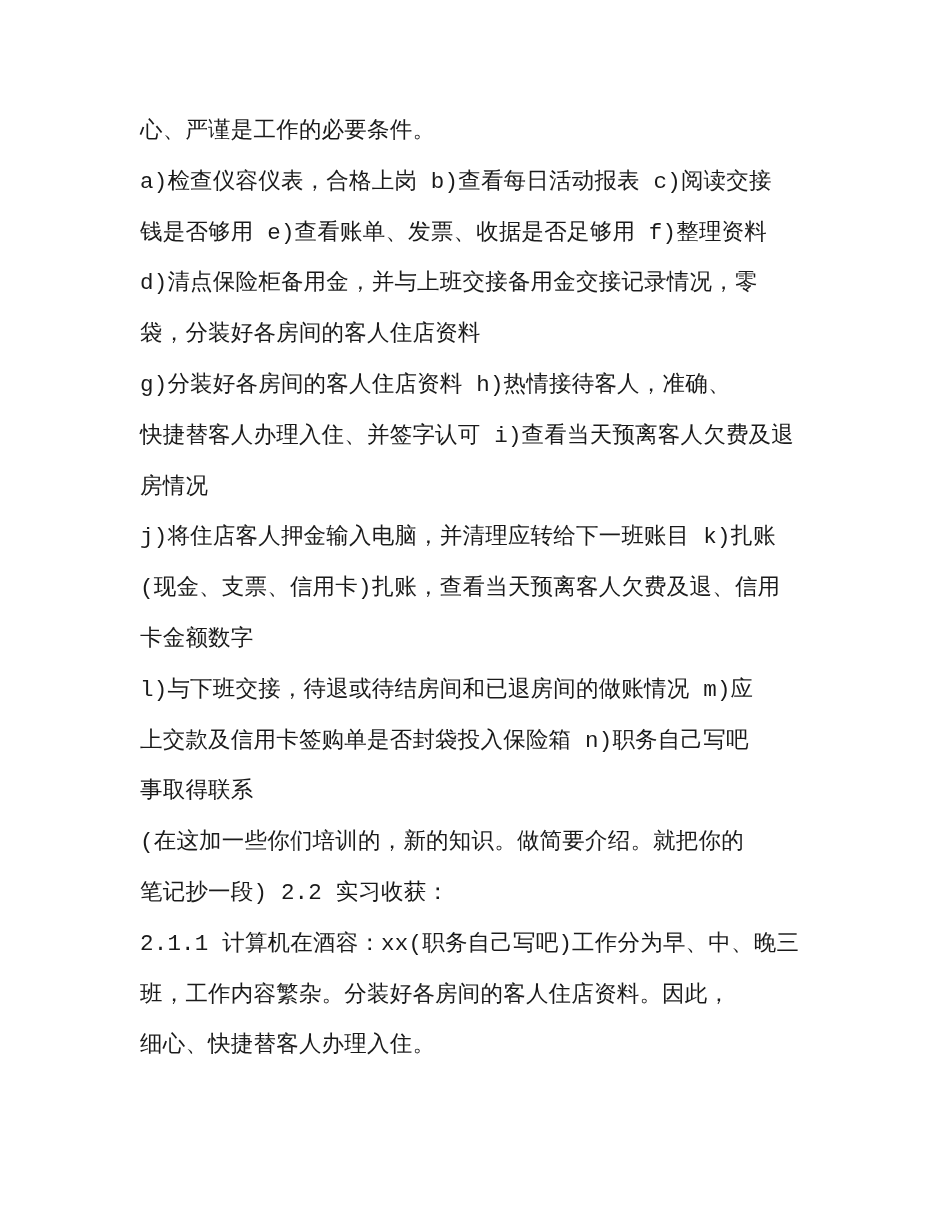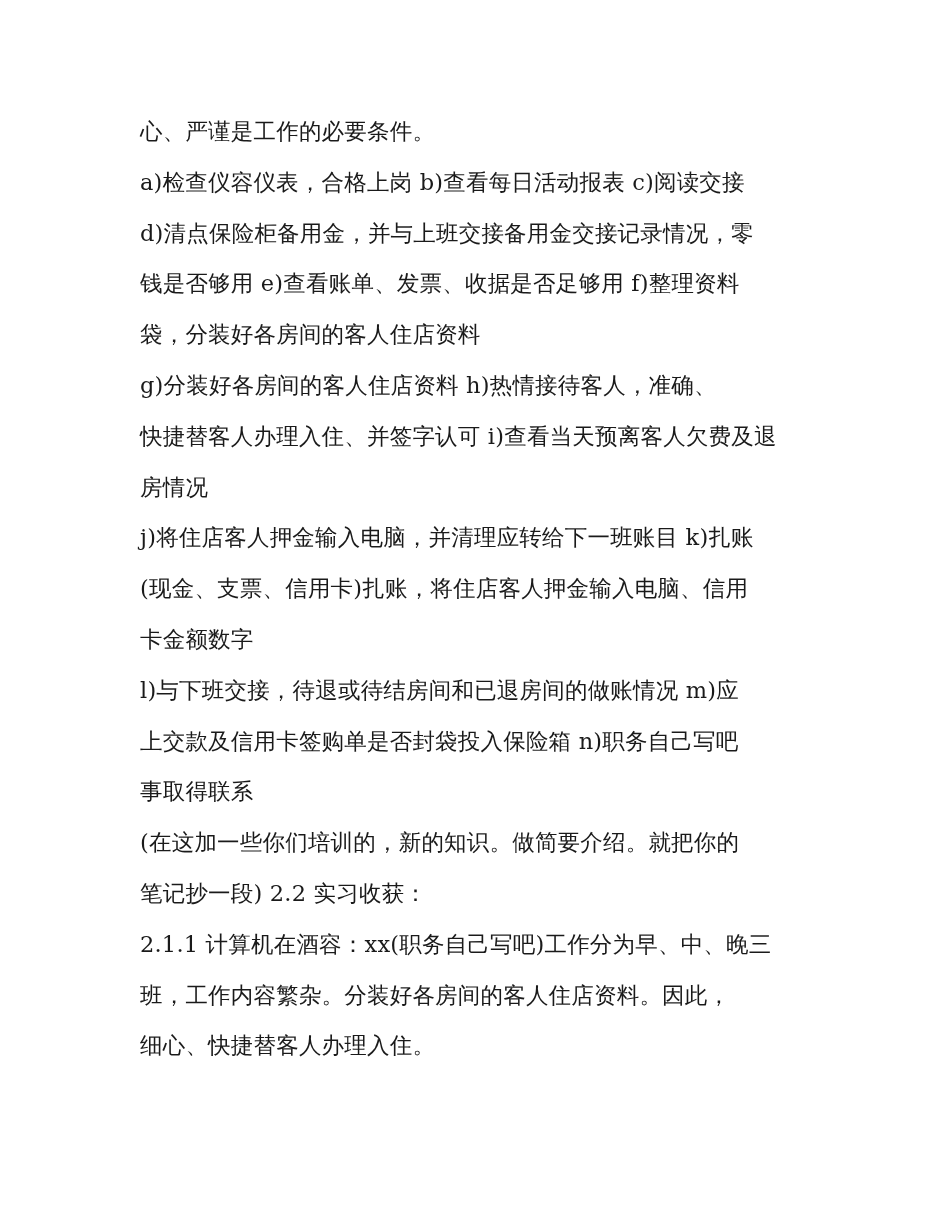--- a/index.html
+++ b/index.html
@@ -21,36 +21,37 @@
       top: 106px;
       width: 680px;
     }
     .line {
       display: block;
       height: 50.8px;
       line-height: 50.8px;
       font-size: 22.5px;
       white-space: nowrap;
       letter-spacing: 0.2px;
+      font-family: Liberation Mono, monospace;
     }
   </style>
 </head>
 <body>
 
 <div class="page">
   <span class="line">心、严谨是工作的必要条件。</span>
   <span class="line">a)检查仪容仪表，合格上岗 b)查看每日活动报表 c)阅读交接</span>
+  <span class="line">钱是否够用 e)查看账单、发票、收据是否足够用 f)整理资料</span>
   <span class="line">d)清点保险柜备用金，并与上班交接备用金交接记录情况，零</span>
-  <span class="line">钱是否够用 e)查看账单、发票、收据是否足够用 f)整理资料</span>
   <span class="line">袋，分装好各房间的客人住店资料</span>
   <span class="line">g)分装好各房间的客人住店资料 h)热情接待客人，准确、</span>
   <span class="line">快捷替客人办理入住、并签字认可 i)查看当天预离客人欠费及退</span>
   <span class="line">房情况</span>
   <span class="line">j)将住店客人押金输入电脑，并清理应转给下一班账目 k)扎账</span>
-  <span class="line">(现金、支票、信用卡)扎账，将住店客人押金输入电脑、信用</span>
+  <span class="line">(现金、支票、信用卡)扎账，查看当天预离客人欠费及退、信用</span>
   <span class="line">卡金额数字</span>
   <span class="line">l)与下班交接，待退或待结房间和已退房间的做账情况 m)应</span>
   <span class="line">上交款及信用卡签购单是否封袋投入保险箱 n)职务自己写吧</span>
   <span class="line">事取得联系</span>
   <span class="line">(在这加一些你们培训的，新的知识。做简要介绍。就把你的</span>
   <span class="line">笔记抄一段) 2.2 实习收获：</span>
   <span class="line">2.1.1 计算机在酒容：xx(职务自己写吧)工作分为早、中、晚三</span>
   <span class="line">班，工作内容繁杂。分装好各房间的客人住店资料。因此，</span>
   <span class="line">细心、快捷替客人办理入住。</span>
 </div>

